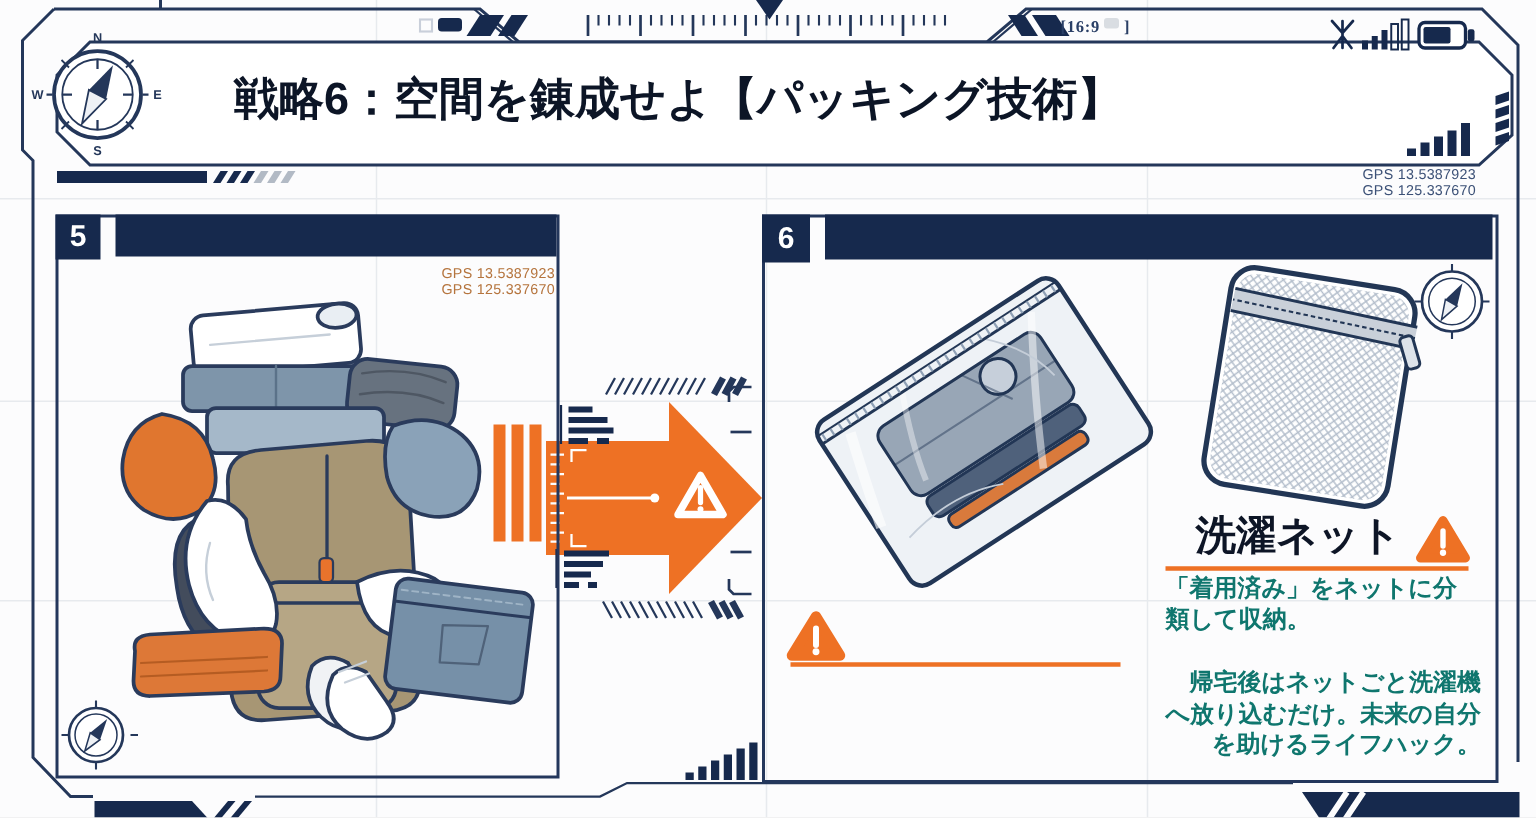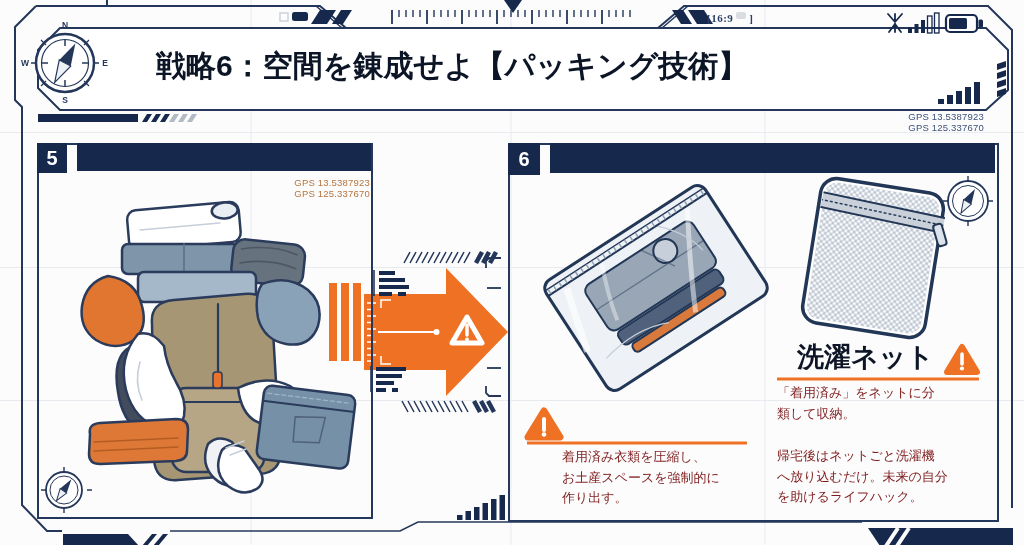--- a/index.html
+++ b/index.html
@@ -13,21 +13,21 @@
   .txt{position:absolute;z-index:3;}
   .title{left:112px;top:46px;font-size:30px;font-weight:900;letter-spacing:0px;color:#0c1526;
          white-space:nowrap;z-index:3;margin-left:44px;}
   .gps{font-size:9.5px;line-height:11px;text-align:right;font-weight:400;letter-spacing:.2px;}
   .gps-left{color:#b5743d;right:654px;top:177px;}
   .gps-right{color:#3c5177;right:40px;top:111px;}
   .aspect{left:707px;top:12px;font-size:11px;font-weight:600;color:#2a3f66;display:flex;
           align-items:flex-start;gap:3px;letter-spacing:.5px;font-family:Liberation Serif, serif;}
   .aspect .chip{display:inline-block;width:10px;height:7px;background:#d9dde2;border-radius:2px;}
   .sec-heading{font-size:27px;font-weight:900;color:#0d1526;white-space:nowrap;font-family:Liberation Serif, serif;}
-  .sec-body{font-size:13px;font-weight:400;line-height:20.5px;color:#7f1d1d;white-space:pre-line;}
+  .sec-body{font-size:16px;font-weight:700;line-height:20.5px;color:#0f766e;white-space:pre-line;}
 </style>
 </head>
 <body>
 
 <div class="stage">
 
 <svg class="decor" width="1024" height="545" viewBox="0 0 1024 545">
   <defs>
     <pattern id="mesh" width="8" height="8" patternUnits="userSpaceOnUse" patternTransform="rotate(45)">
       <path d="M0,0H8M0,4H8M0,8H8M0,0V8M4,0V8M8,0V8" stroke="#7487a0" stroke-width="1" opacity="0.55" fill="none"></path>
@@ -309,24 +309,21 @@
 
 <div class="txt gps gps-left">
   <div>GPS 13.5387923</div>
   <div>GPS 125.337670</div>
 </div>
 <div class="txt gps gps-right">
   <div>GPS 13.5387923</div>
   <div>GPS 125.337670</div>
 </div>
 
-<div class="txt sec-body" style="left:562px;top:447px;">着用済み衣類を圧縮し、
-お土産スペースを強制的に
-作り出す。</div>
 
 <div class="txt sec-heading" style="left:797px;top:339px;">洗濯ネット</div>
 <div class="txt sec-body" style="left:777px;top:383px;">「着用済み」をネットに分
 類して収納。</div>
-<div class="txt sec-body" style="left:777px;top:446px;">帰宅後はネットごと洗濯機
+<div class="txt sec-body" style="left:777px;top:446px;text-align:right;">帰宅後はネットごと洗濯機
 へ放り込むだけ。未来の自分
 を助けるライフハック。</div>
 
 </div>
 
 </body></html>

